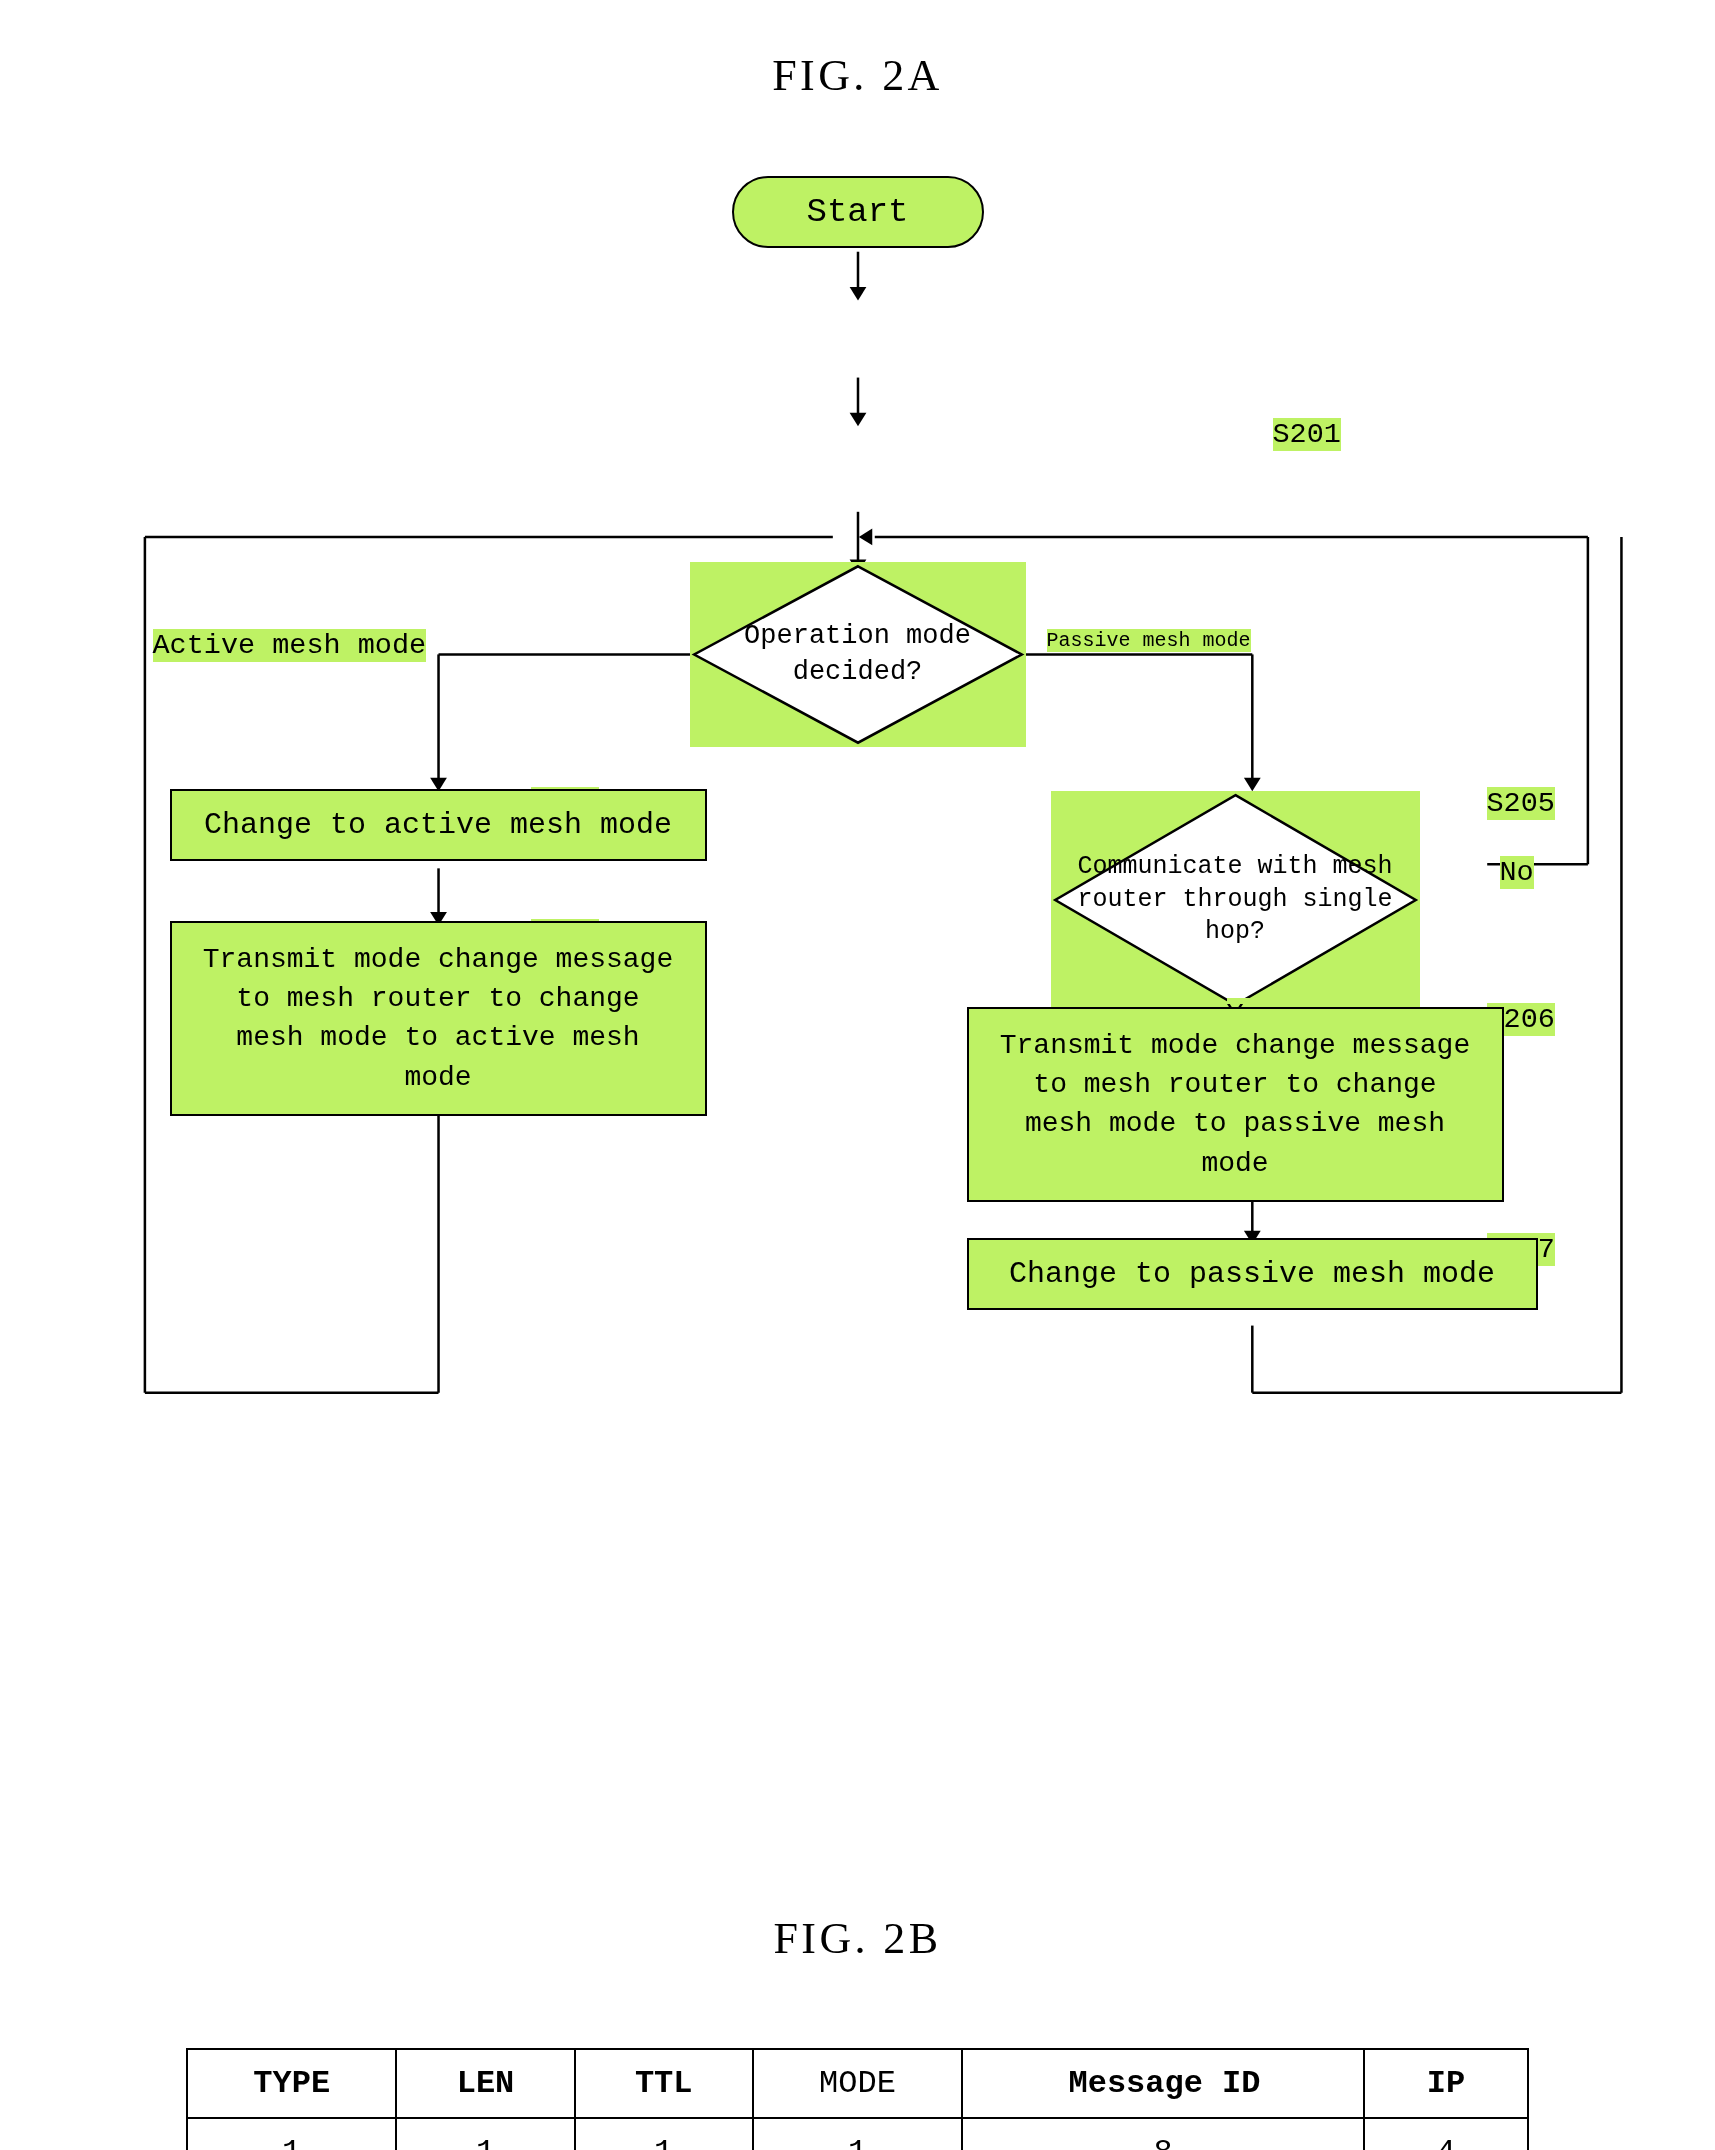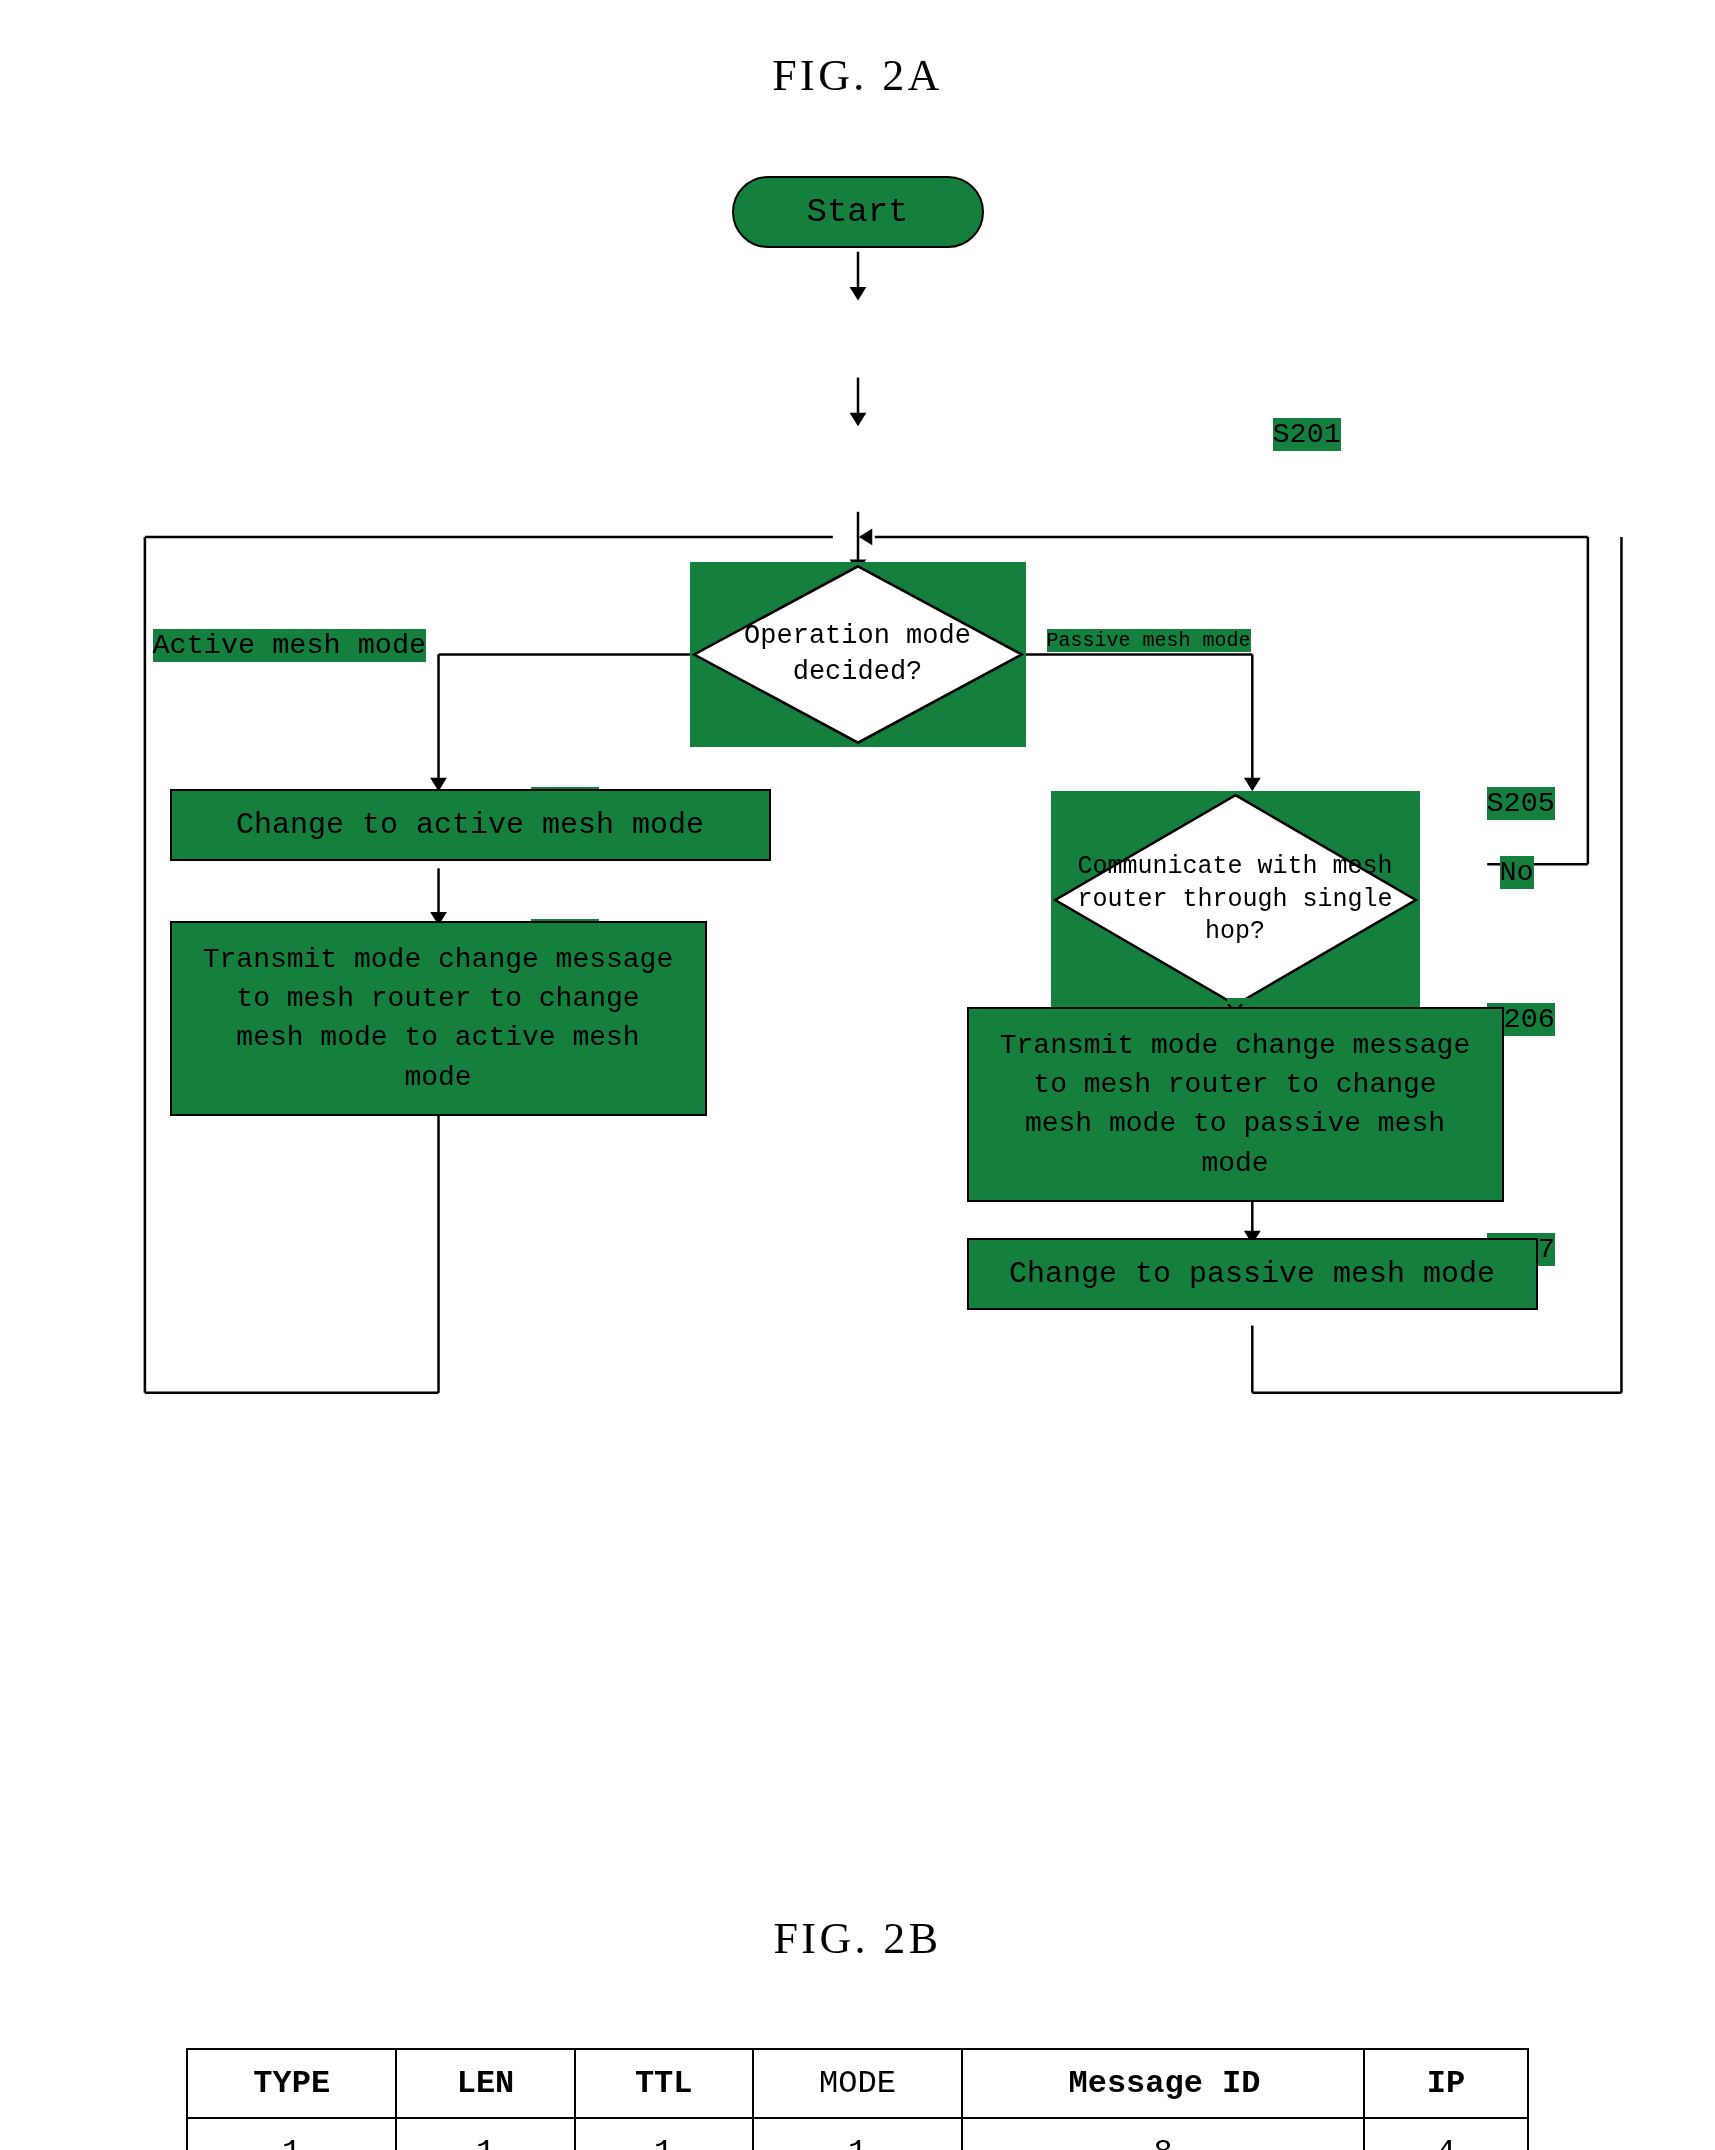--- a/index.html
+++ b/index.html
@@ -61,21 +61,21 @@
       position: absolute;
       top: 0; left: 0;
       width: 100%;
       height: 100%;
       overflow: visible;
     }
 
     
     .fc-elem {
       position: absolute;
-      background: #15803d;
+      background: #bef264;
     }
 
     
     .fig2b-section {
       margin-top: 84px;
       width: 1594px;
       display: flex;
       flex-direction: column;
       align-items: center;
     }
@@ -165,21 +165,21 @@
         <div style="font-size:27px;text-align:center;line-height:1.3;">Operation mode decided?</div>
       </div>
     </div>
 
     <div class="fc-elem" style="left: 92px; top: 478px; font-size: 28.5px;">Active mesh mode</div>
 
     <div class="fc-elem" style="left: 986px; top: 478px; font-size: 20px;">Passive mesh mode</div>
 
     <div class="fc-elem" style="left: 470px; top: 636px; font-size: 28.5px;">S203</div>
 
-    <div class="fc-elem shape-rect" style="left: 109px; top: 638px; width: 601px; font-size: 30px;">Change to active mesh mode</div>
+    <div class="fc-elem shape-rect" style="left: 109px; top: 638px; width: 537px; font-size: 30px;">Change to active mesh mode</div>
 
     <div class="fc-elem" style="left: 470px; top: 768px; font-size: 28.5px;">S204</div>
 
     <div class="fc-elem shape-rect" style="left: 109px; top: 770px; width: 537px; font-size: 28px; line-height: 1.4;">Transmit mode change message to mesh router to change mesh mode to active mesh mode</div>
 
     <div class="fc-elem" style="left: 1426px; top: 636px; font-size: 28.5px;">S205</div>
 
     <div class="fc-elem" style="left: 990px; top: 640px; width: 369px; height: 218px;">
       <svg viewBox="0 0 440 260" xmlns="http://www.w3.org/2000/svg" width="369" height="218">
         <polygon points="220,5 435,130 220,255 5,130" fill="white" stroke="black" stroke-width="3"></polygon>

